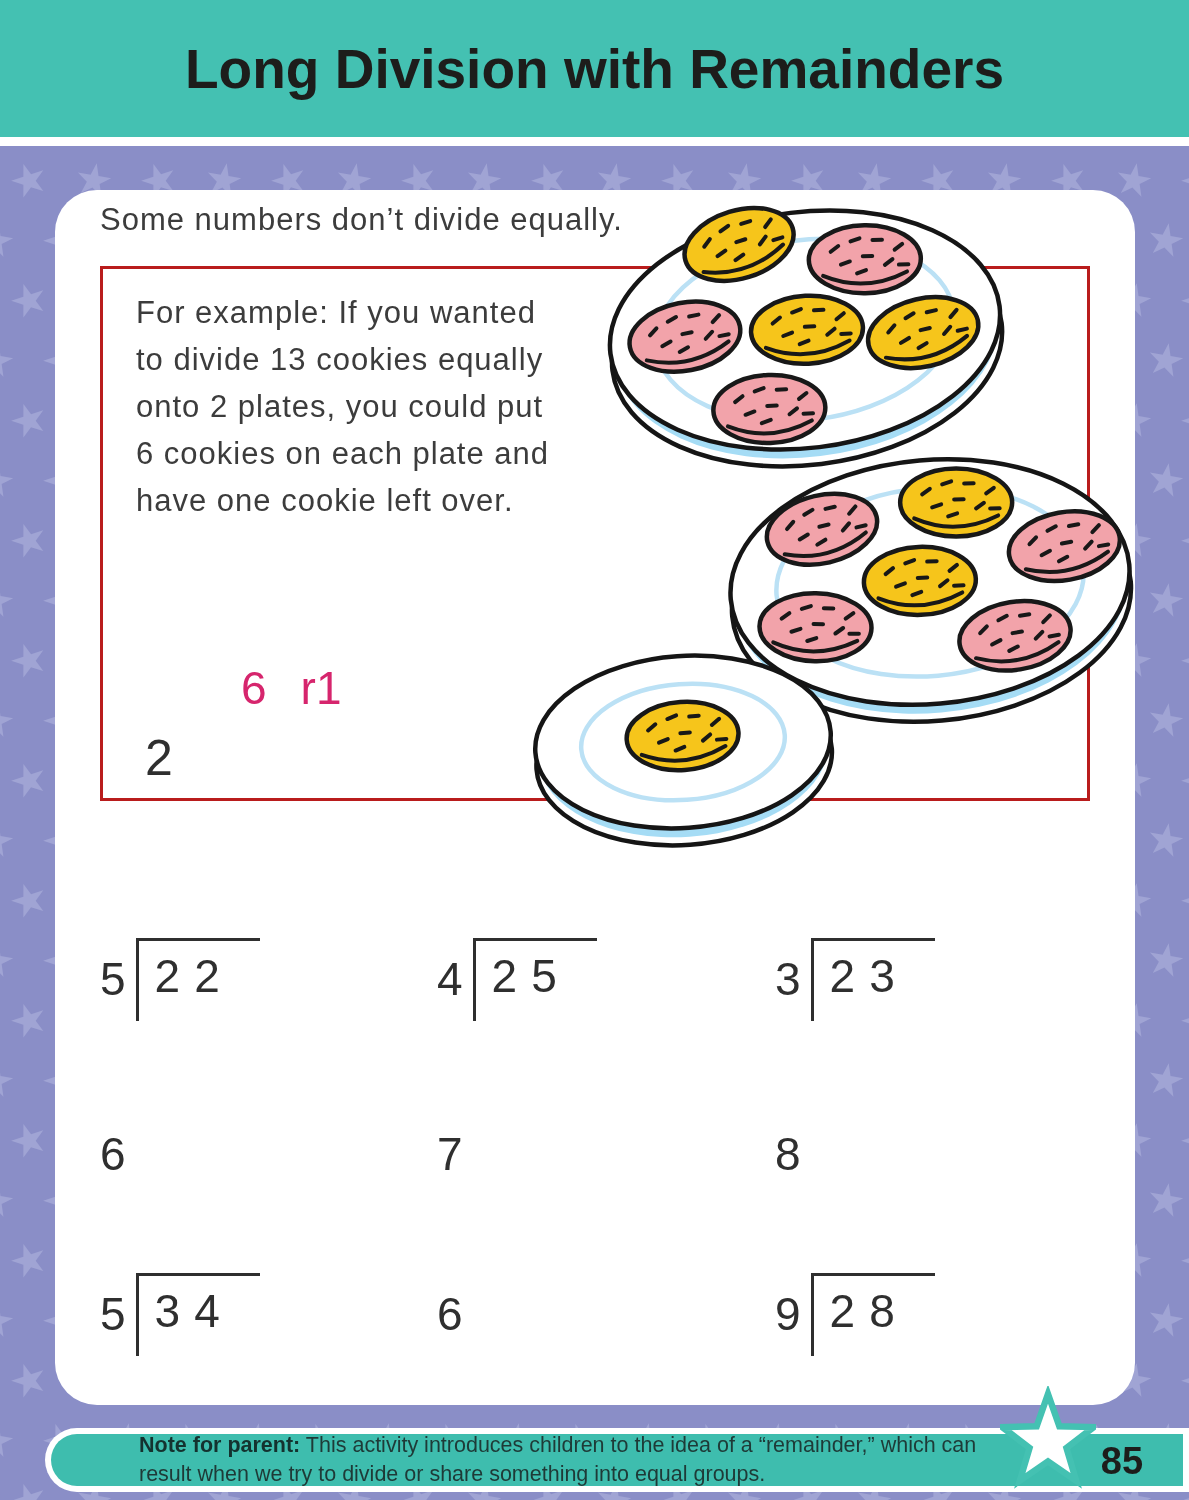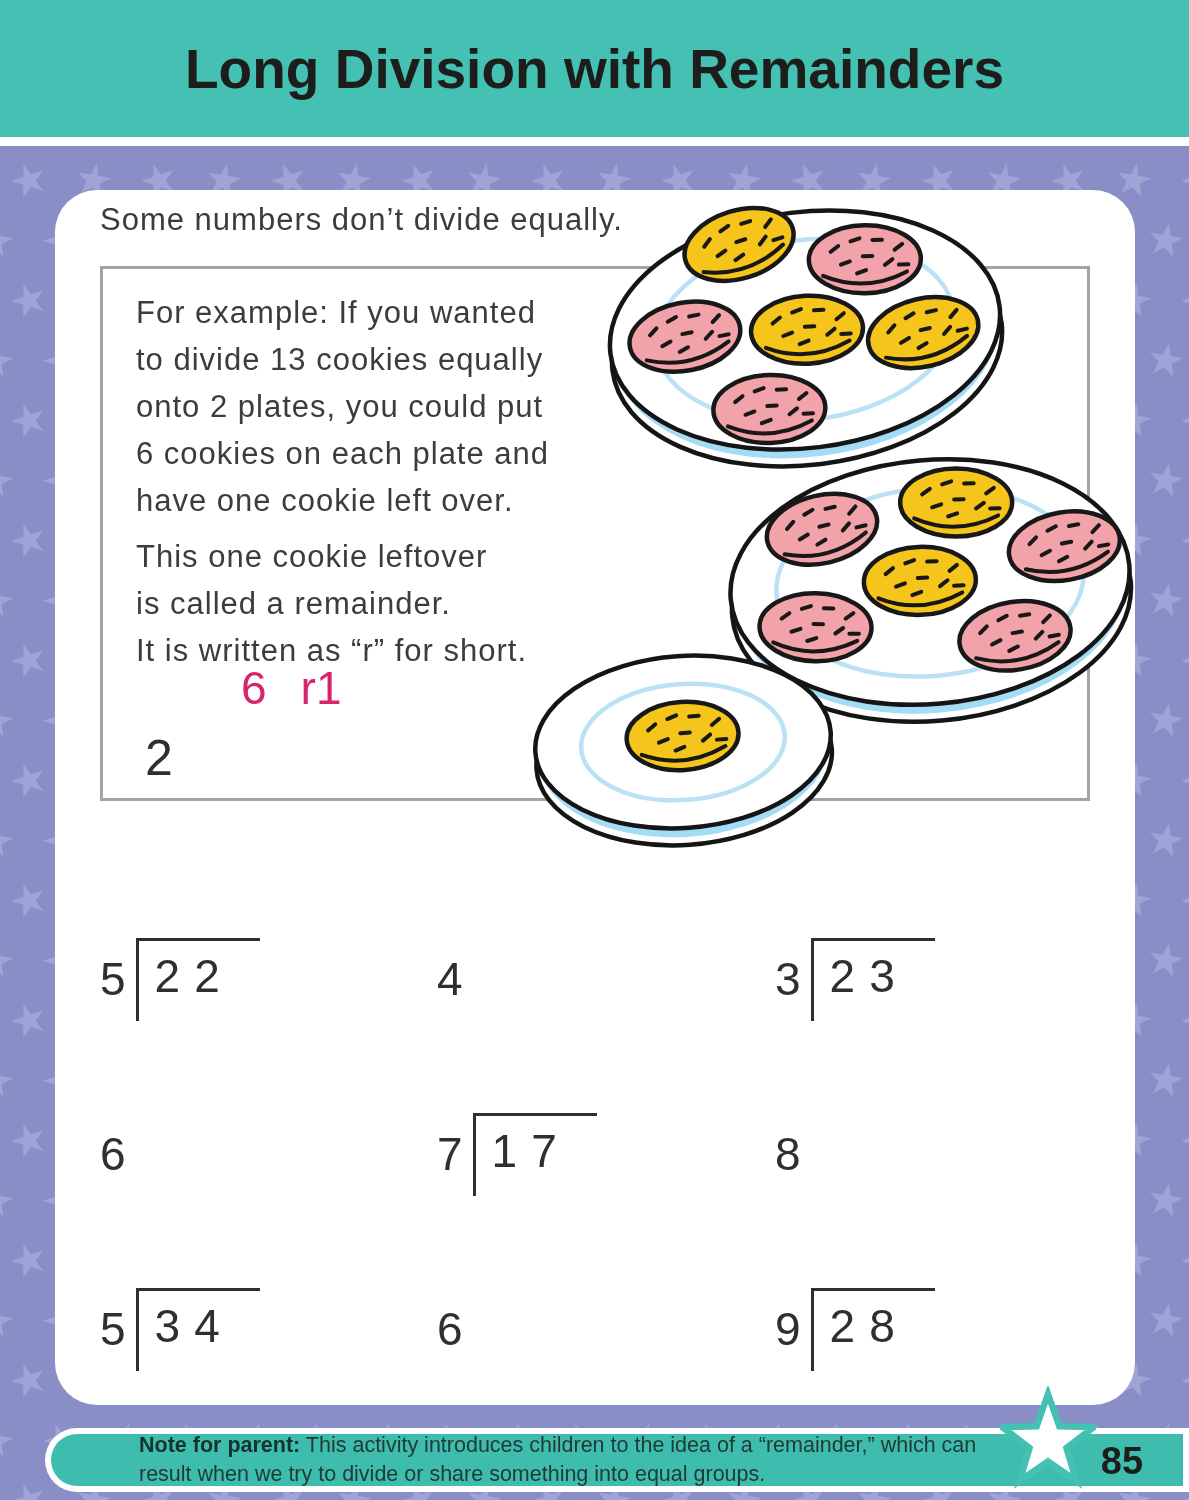--- a/index.html
+++ b/index.html
@@ -10,21 +10,21 @@
   .bg-star{position:absolute;color:#a0a4d4;font-size:44px;line-height:1;}
   
   .header{position:absolute;top:0;left:0;right:0;height:137px;background:#44c1b2;
           border-bottom:9px solid #ffffff;display:flex;align-items:center;justify-content:center;z-index:2;}
   .title{font-size:55px;font-weight:700;color:#1d1d1b;letter-spacing:0px;}
   
   .card{position:absolute;left:55px;top:190px;width:1080px;height:1215px;background:#ffffff;
         border-radius:42px;z-index:1;}
   .intro{position:absolute;left:45px;top:12px;font-size:31px;color:#3c3c3c;letter-spacing:1px;text-align:right;}
   .example-box{position:absolute;left:45px;top:76px;width:990px;height:535px;
-               border:3px solid #a3a3a3;box-sizing:border-box;}
+               border:3px solid #b91c1c;box-sizing:border-box;}
   .box-par{position:absolute;left:33px;font-size:31px;line-height:47px;color:#3c3c3c;
            white-space:pre-line;letter-spacing:1px;}
   .p1{top:20px;}
   .p2{top:264px;}
   
   .worked{position:absolute;left:42px;top:392px;}
   .worked-quotient{margin-left:96px;display:flex;gap:34px;font-size:46px;color:#d6256d;}
   .worked-row{display:flex;align-items:flex-start;margin-top:2px;}
   .worked-divisor{font-size:50px;color:#2f2f2f;margin-top:12px;}
   .worked-dividend{margin-left:12px;border-left:3px solid #262626;border-top:3px solid #262626;
@@ -560,54 +560,51 @@
   <div class="card">
 
     <div class="intro">Some numbers don’t divide equally.</div>
 
     <div class="example-box">
       <div class="box-par p1">For example: If you wanted
 to divide 13 cookies equally
 onto 2 plates, you could put
 6 cookies on each plate and
 have one cookie left over.</div>
-      <div class="box-par p2">This one cookie leftover
-is called a remainder.
-It is written as “r” for short.</div>
 
       <div class="worked">
         <div class="worked-quotient">
           <span>6</span>
           <span>r1</span>
         </div>
         <div class="worked-row">
           <span class="worked-divisor">2</span>
         </div>
       </div>
     </div>
 
 
     <div class="problems">
       <div class="problem">
         <span class="p-divisor">5</span>
         <span class="p-dividend">22</span>
       </div>
       <div class="problem">
         <span class="p-divisor">4</span>
+        <span class="p-dividend">25</span>
       </div>
       <div class="problem">
         <span class="p-divisor">3</span>
         <span class="p-dividend">23</span>
       </div>
       <div class="problem">
         <span class="p-divisor">6</span>
       </div>
       <div class="problem">
         <span class="p-divisor">7</span>
-        <span class="p-dividend">17</span>
       </div>
       <div class="problem">
         <span class="p-divisor">8</span>
       </div>
       <div class="problem">
         <span class="p-divisor">5</span>
         <span class="p-dividend">34</span>
       </div>
       <div class="problem">
         <span class="p-divisor">6</span>

